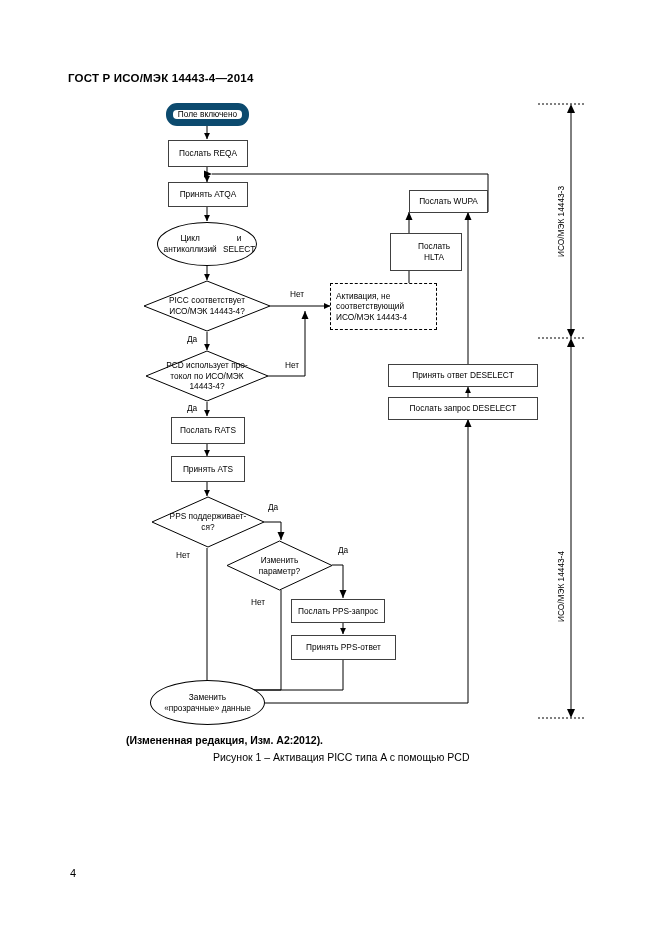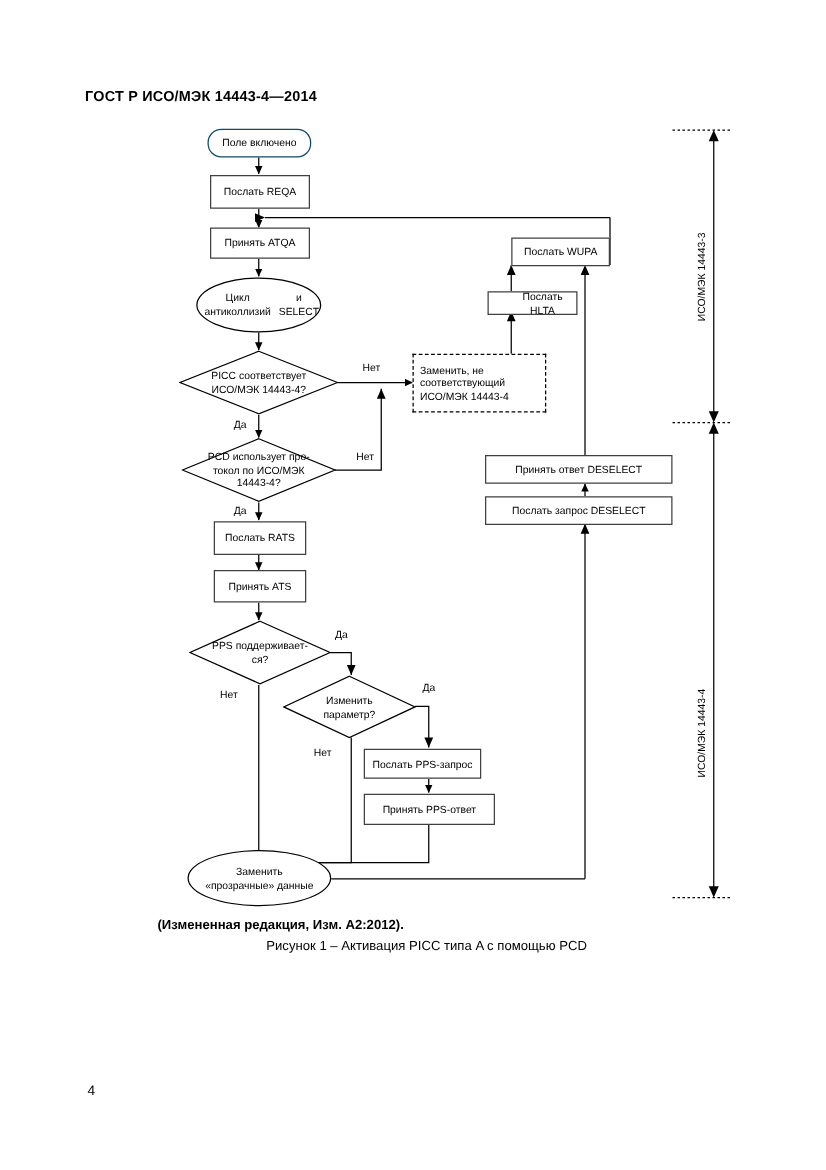--- a/index.html
+++ b/index.html
@@ -76,21 +76,21 @@
   .node.box {
     border: 1px solid #404040;
   }
   .node.dashed {
     border: 1px dashed #000;
     justify-content: flex-start;
     text-align: left;
     padding-left: 5px;
   }
   .node.rounded {
-    border: 1px solid #0c4a6e;
+    border: 7px solid #0c4a6e;
     border-radius: 11px;
   }
   .node.ellipse {
     border: 1px solid #000;
     border-radius: 50%;
   }
   .node.diamond-label {
     background: transparent;
     border: none;
   }
@@ -235,30 +235,30 @@
       <polygon points="62,1 123,26 62,51 1,26" fill="#fff" stroke="#000" stroke-width="1"></polygon>
     </svg>
   </div>
   <div class="node diamond-label" style="left:145px; top:338px; width:124px; height:52px; flex-direction:column;">
     <span>PCD использует про-</span>
     <span>токол по ИСО/МЭК</span>
     <span>14443-4?</span>
   </div>
 
   <div class="node dashed" style="left:330px; top:271px; width:107px; height:47px; flex-direction:column; align-items:flex-start; justify-content:center;">
-    <span>Заменить, не</span>
+    <span>Активация, не</span>
     <span>соответствующий</span>
     <span>ИСО/МЭК 14443-4</span>
   </div>
 
   <div class="node box" style="left:409px; top:178px; width:79px; height:23px;">
     <span>Послать WUPA</span>
   </div>
 
-  <div class="node box" style="left:390px; top:221px; width:72px; height:19px;padding-left:16px;">
+  <div class="node box" style="left:390px; top:221px; width:72px; height:38px;padding-left:16px;">
     <span>Послать HLTA</span>
   </div>
 
   <div class="node box" style="left:388px; top:352px; width:150px; height:23px;">
     <span>Принять ответ DESELECT</span>
   </div>
 
   <div class="node box" style="left:388px; top:385px; width:150px; height:23px;">
     <span>Послать запрос DESELECT</span>
   </div>

